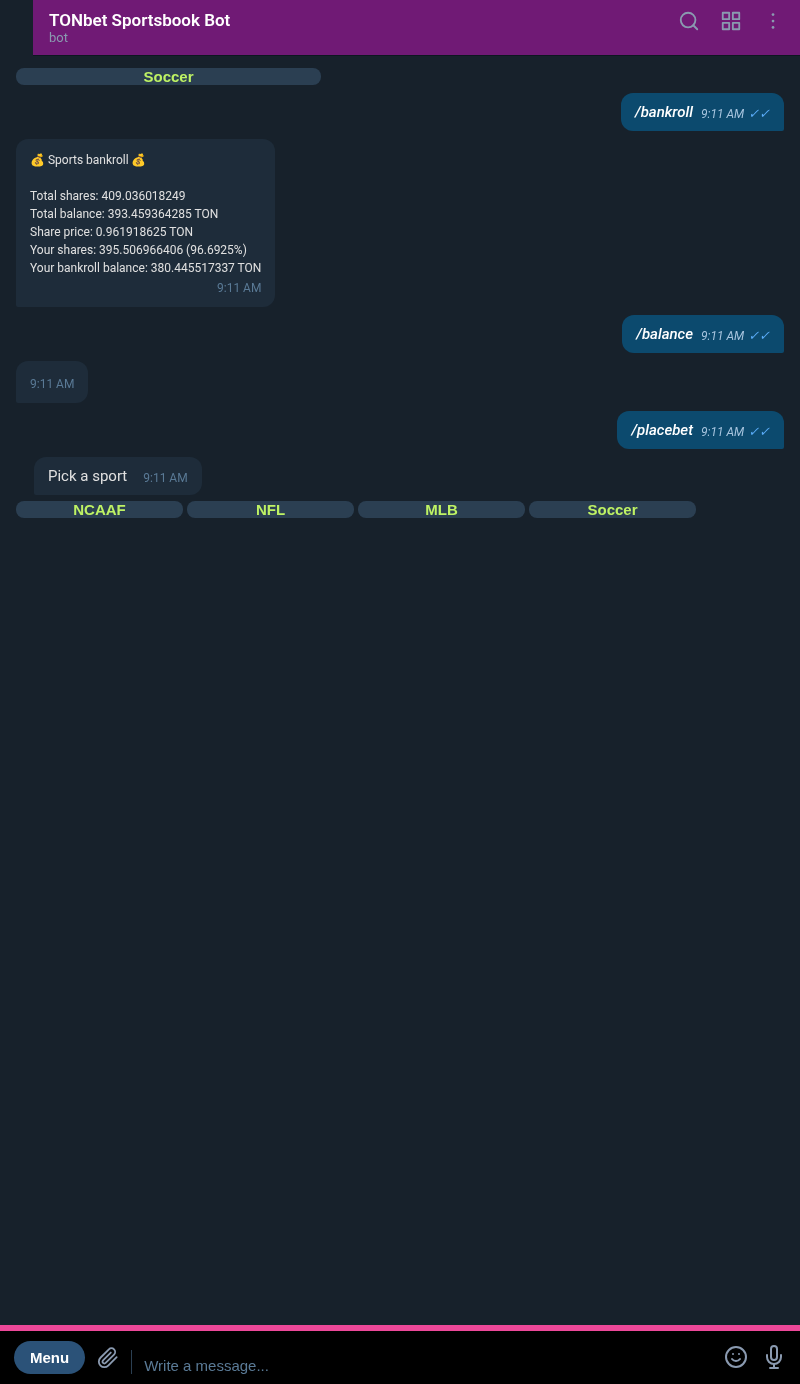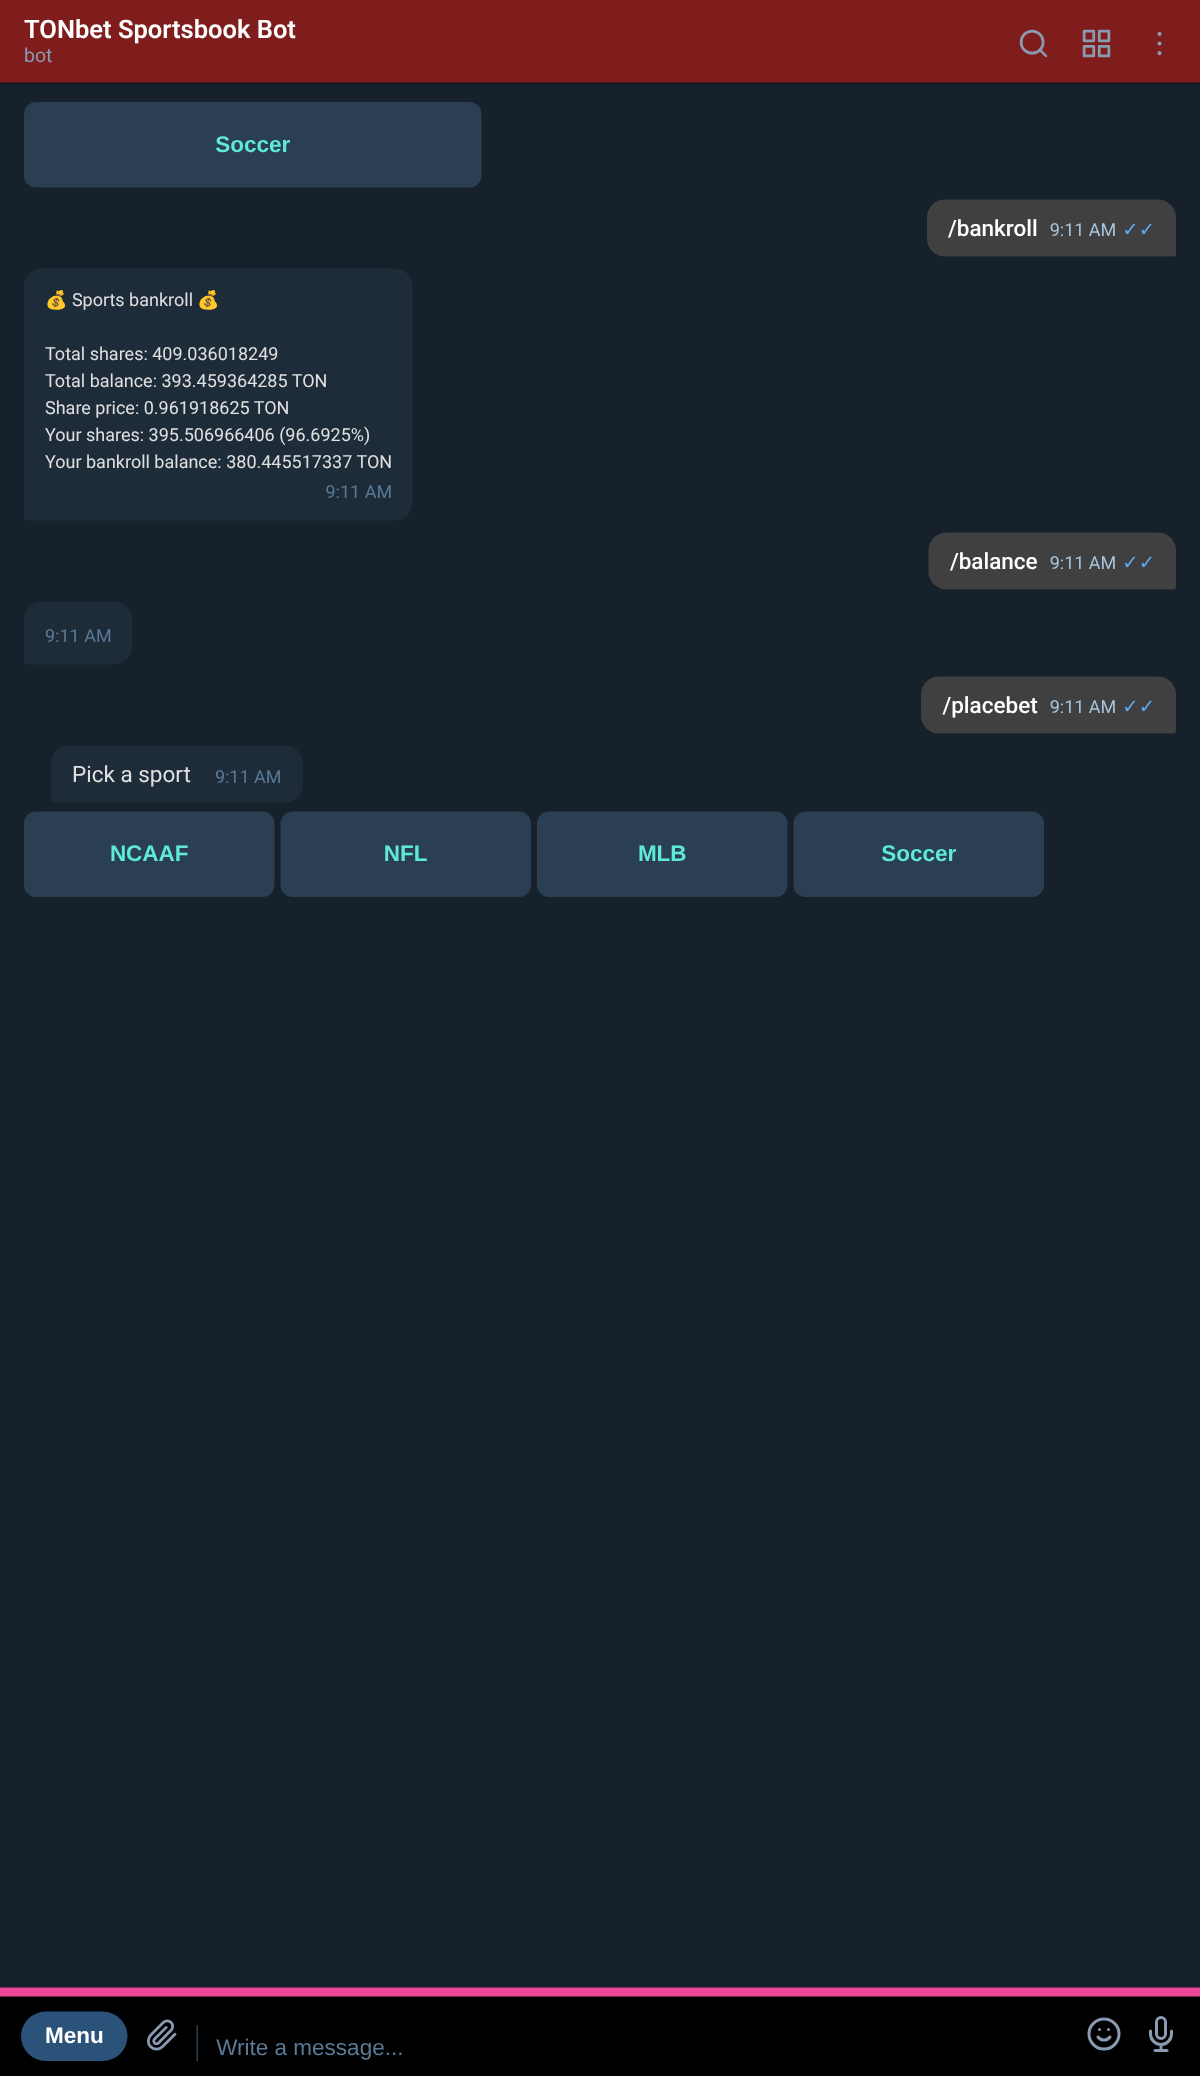--- a/index.html
+++ b/index.html
@@ -8,29 +8,30 @@
       font-family: -apple-system, BlinkMacSystemFont, 'Segoe UI', Roboto, sans-serif;
       color: #e0e0e0;
       width: 800px;
       min-height: 1384px;
       display: flex;
       flex-direction: column;
     }
 
     
     .header {
-      background-color: #7f1d1d;
+      background-color: #701a75;
       padding: 10px 16px;
       display: flex;
-      align-items: flex-end;
+      align-items: flex-start;
       justify-content: space-between;
       border-bottom: 1px solid #0e1621;
       position: sticky;
       top: 0;
       z-index: 10;
+      margin-left: 33px;
     }
     .header-left {
       display: flex;
       flex-direction: column;
     }
     .header-title {
       font-size: 17px;
       font-weight: 600;
       color: #ffffff;
     }
@@ -57,22 +58,22 @@
       flex-direction: column;
       gap: 8px;
       overflow-y: auto;
     }
 
     
     .inline-btn {
       background-color: #2b3f52;
       border: none;
       border-radius: 8px;
-      padding: 20px 20px;
-      color: #5eead4;
+      padding: 0 20px;
+      color: #bef264;
       font-size: 15px;
       font-weight: 600;
       cursor: pointer;
       width: 305px;
       text-align: center;
       display: block;
     }
 
     
     .bot-bubble {
@@ -90,29 +91,30 @@
     }
     .bubble-time {
       font-size: 12px;
       color: #5a7a96;
       margin-top: 4px;
       text-align: right;
     }
 
     
     .user-bubble {
-      background-color: #404040;
+      background-color: #0c4a6e;
       border-radius: 12px 12px 2px 12px;
       padding: 10px 14px;
       max-width: 400px;
       align-self: flex-end;
       position: relative;
       display: flex;
       align-items: flex-end;
       gap: 8px;
+      font-style: italic;
     }
     .user-bubble-text {
       font-size: 15px;
       color: #ffffff;
       font-weight: 500;
     }
     .user-bubble-meta {
       display: flex;
       align-items: center;
       gap: 4px;

